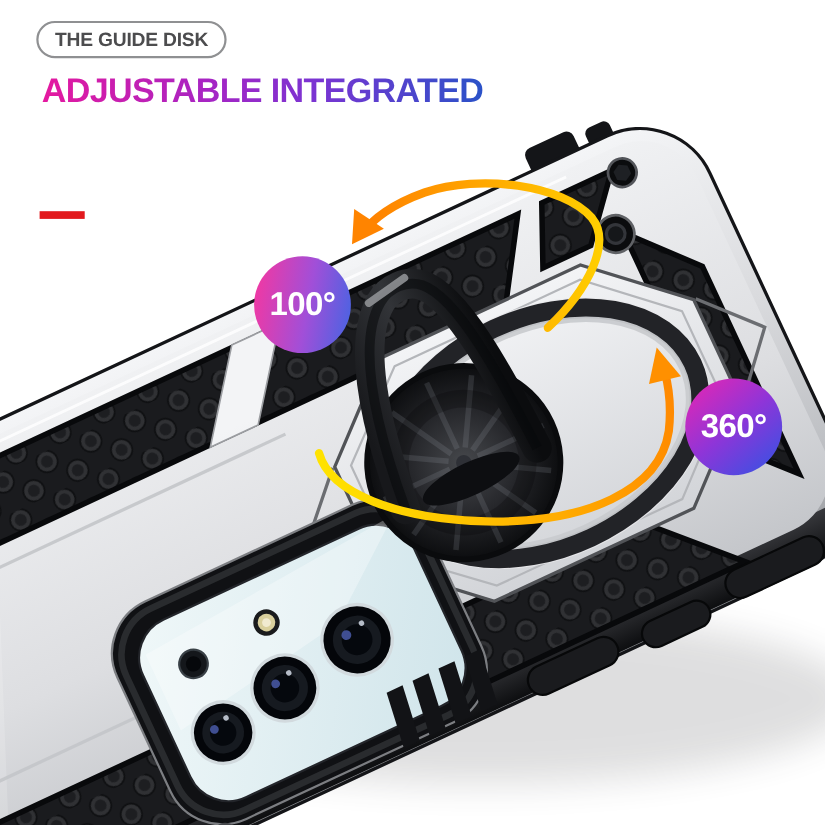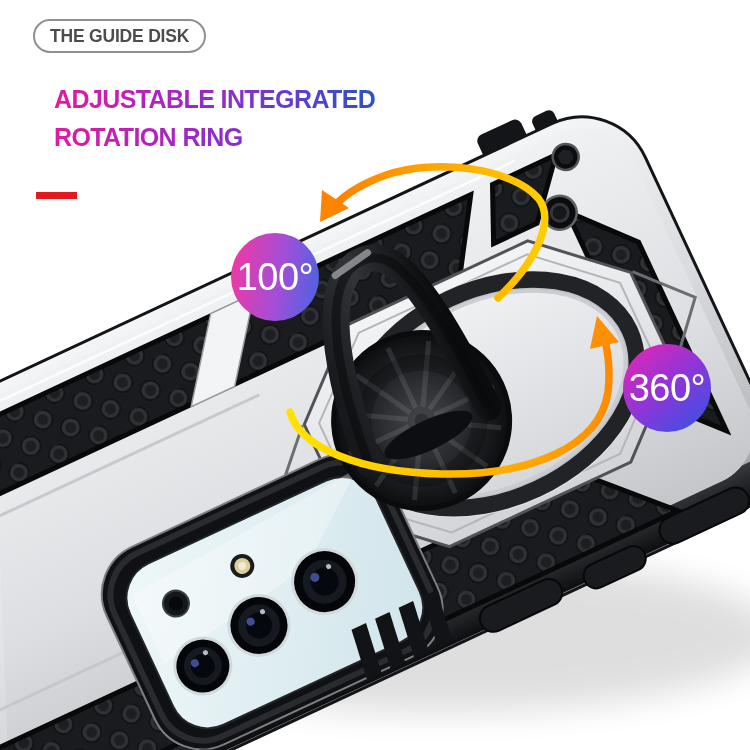--- a/index.html
+++ b/index.html
@@ -7,32 +7,32 @@
        font-family:"Liberation Sans", sans-serif;position:relative;}
   .stage{position:absolute;inset:0;width:750px;height:546px;}
 
   
   .pill{position:absolute;left:33px;top:19px;height:34px;box-sizing:border-box;
         border:2px solid #8f9092;border-radius:18px;display:flex;align-items:center;
         padding:0 15px;background:#ffffff;z-index:5;}
   .pill span{font-size:17.5px;font-weight:800;color:#4c4c4e;letter-spacing:-0.2px;}
 
   
-  .headline{position:absolute;left:38px;top:64px;margin:16px;z-index:5;
-            font-size:25px;line-height:38px;font-weight:800;letter-spacing:-0.6px;
+  .headline{position:absolute;left:38px;top:64px;margin:0;z-index:5;
+            font-size:31px;line-height:38px;font-weight:800;letter-spacing:-0.6px;
             background:linear-gradient(90deg,#e5199f 0%,#a625c4 38%,#7a34d2 62%,#2a52c8 100%);
             -webkit-background-clip:text;background-clip:text;color:transparent;}
   .headline span{display:block;white-space:nowrap;}
 
   .dash{position:absolute;left:36px;top:192px;width:41px;height:7px;background:#e2191d;z-index:5;}
 
   
   .degree{position:absolute;width:88px;height:88px;border-radius:50%;display:flex;
           align-items:center;justify-content:center;z-index:6;}
-  .degree span{color:#ffffff;font-size:38px;font-weight:400;letter-spacing:-0.5px;}
+  .degree span{color:#ffffff;font-size:30px;font-weight:700;letter-spacing:-0.5px;}
   .degree.d100{left:231px;top:233px;
         background:linear-gradient(100deg,#f238a2 4%,#a14fd8 55%,#4b63e2 96%);}
   .degree.d360{left:623px;top:344px;
         background:linear-gradient(140deg,#ec25b0 0%,#8e35d8 50%,#2e55e4 100%);}
 
   svg.scene{position:absolute;inset:0;z-index:2;}
 </style>
 </head>
 <body>
 
@@ -232,21 +232,20 @@
       <polygon points="597,316 619,342 590,349" fill="#ff9000"></polygon>
     </g>
   </svg>
 
   <div class="pill">
     <span>THE GUIDE DISK</span>
   </div>
 
   <h1 class="headline">
     <span>ADJUSTABLE INTEGRATED</span>
-    <span>ROTATION RING</span>
   </h1>
 
   <div class="dash"></div>
 
   <div class="degree d100">
     <span>100°</span>
   </div>
   <div class="degree d360">
     <span>360°</span>
   </div>

